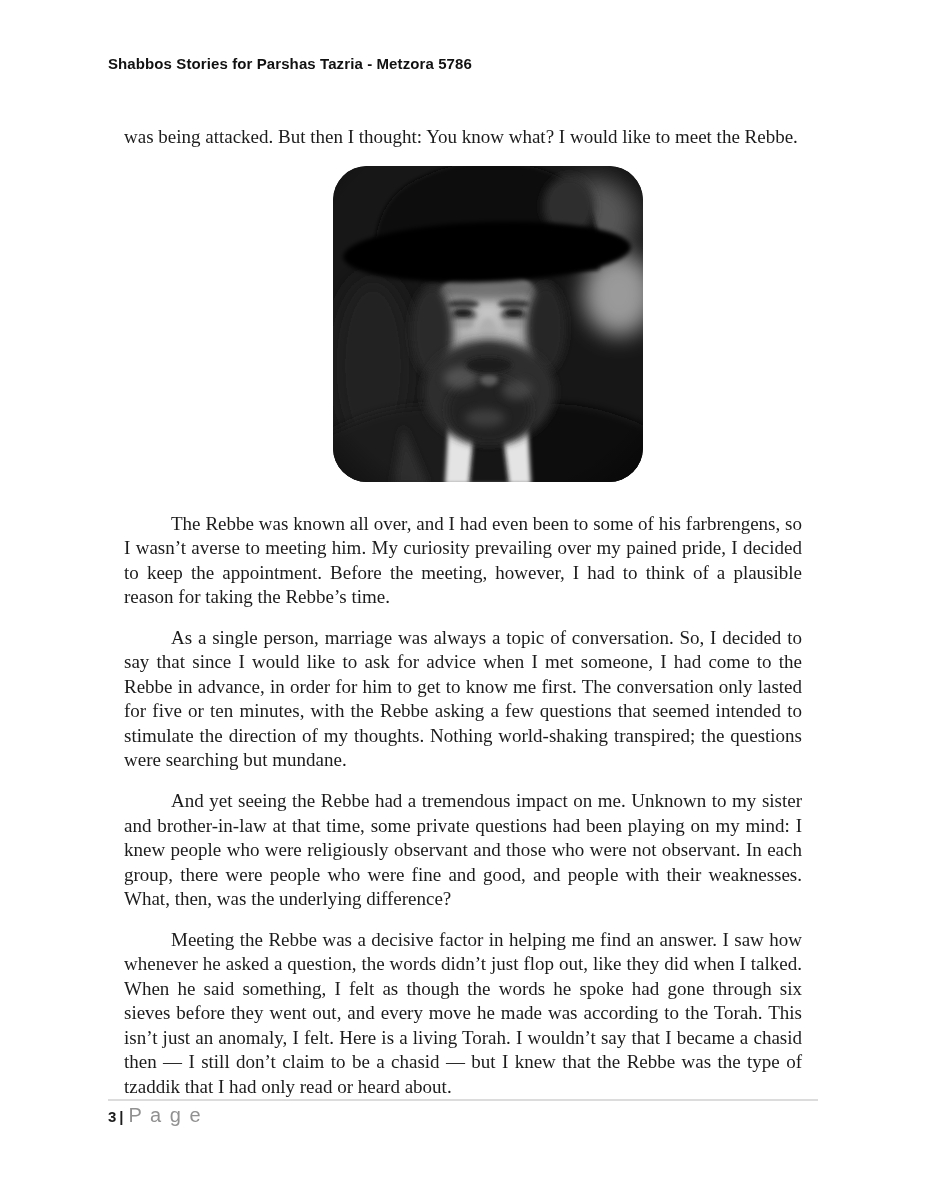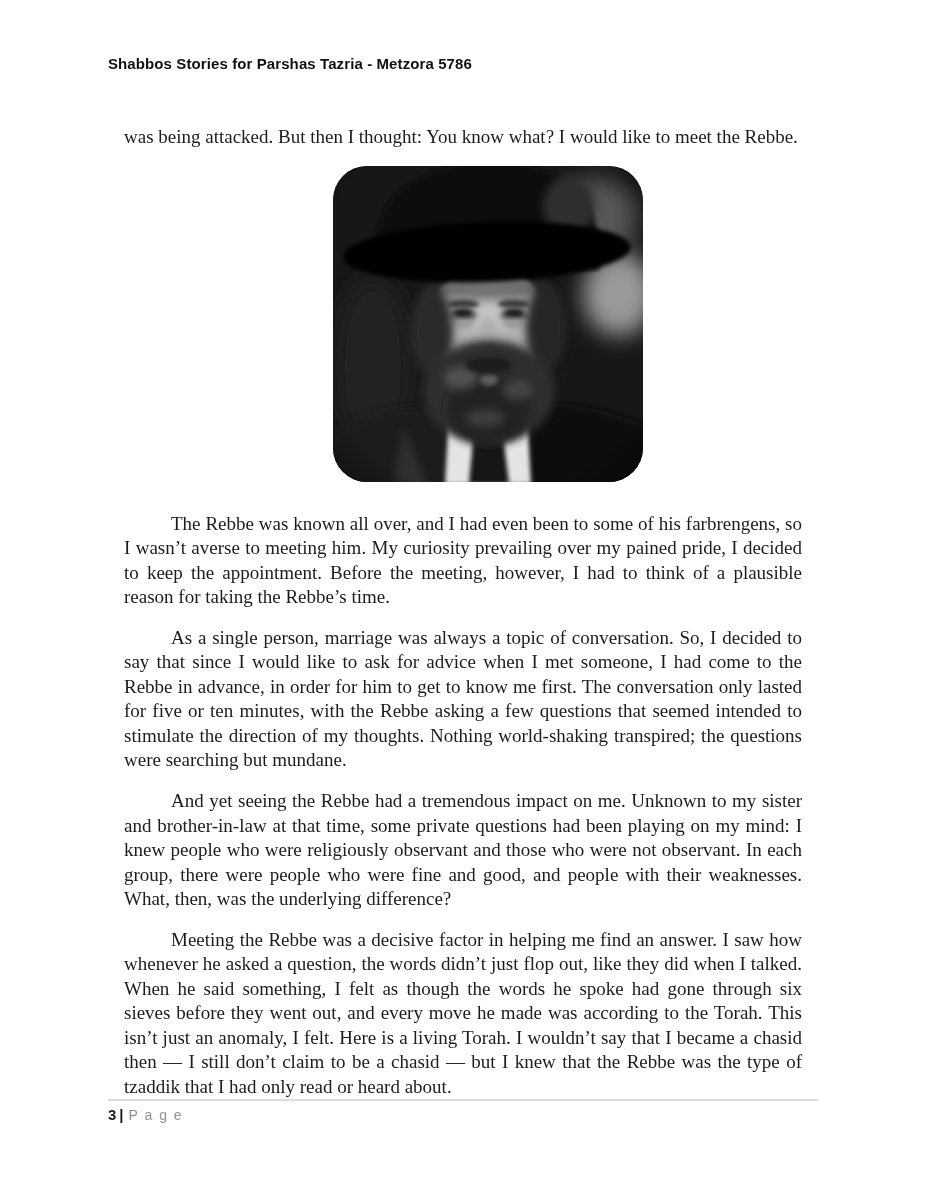--- a/index.html
+++ b/index.html
@@ -55,21 +55,21 @@
     position: absolute;
     left: 108px;
     top: 1105px;
     font-family: "Liberation Sans", sans-serif;
     font-size: 15px;
     line-height: 20px;
     white-space: nowrap;
   }
   .pg-num  { font-weight: 700; color: var(--text, #1c1c1c); }
   .pg-sep  { font-weight: 700; color: var(--text, #1c1c1c); padding: 0 5px 0 3px; }
-  .pg-label{ color: var(--footer_muted, #919191); letter-spacing: 1.5px; font-size: 14px; }
+  .pg-label{ color: var(--footer_muted, #919191); letter-spacing: 1.5px; font-size: 20px; }
 </style>
 </head>
 <body>
 
 <div class="page">
 
   <div class="doc-header">Shabbos Stories for Parshas Tazria - Metzora 5786</div>
 
   <div class="content">
 

